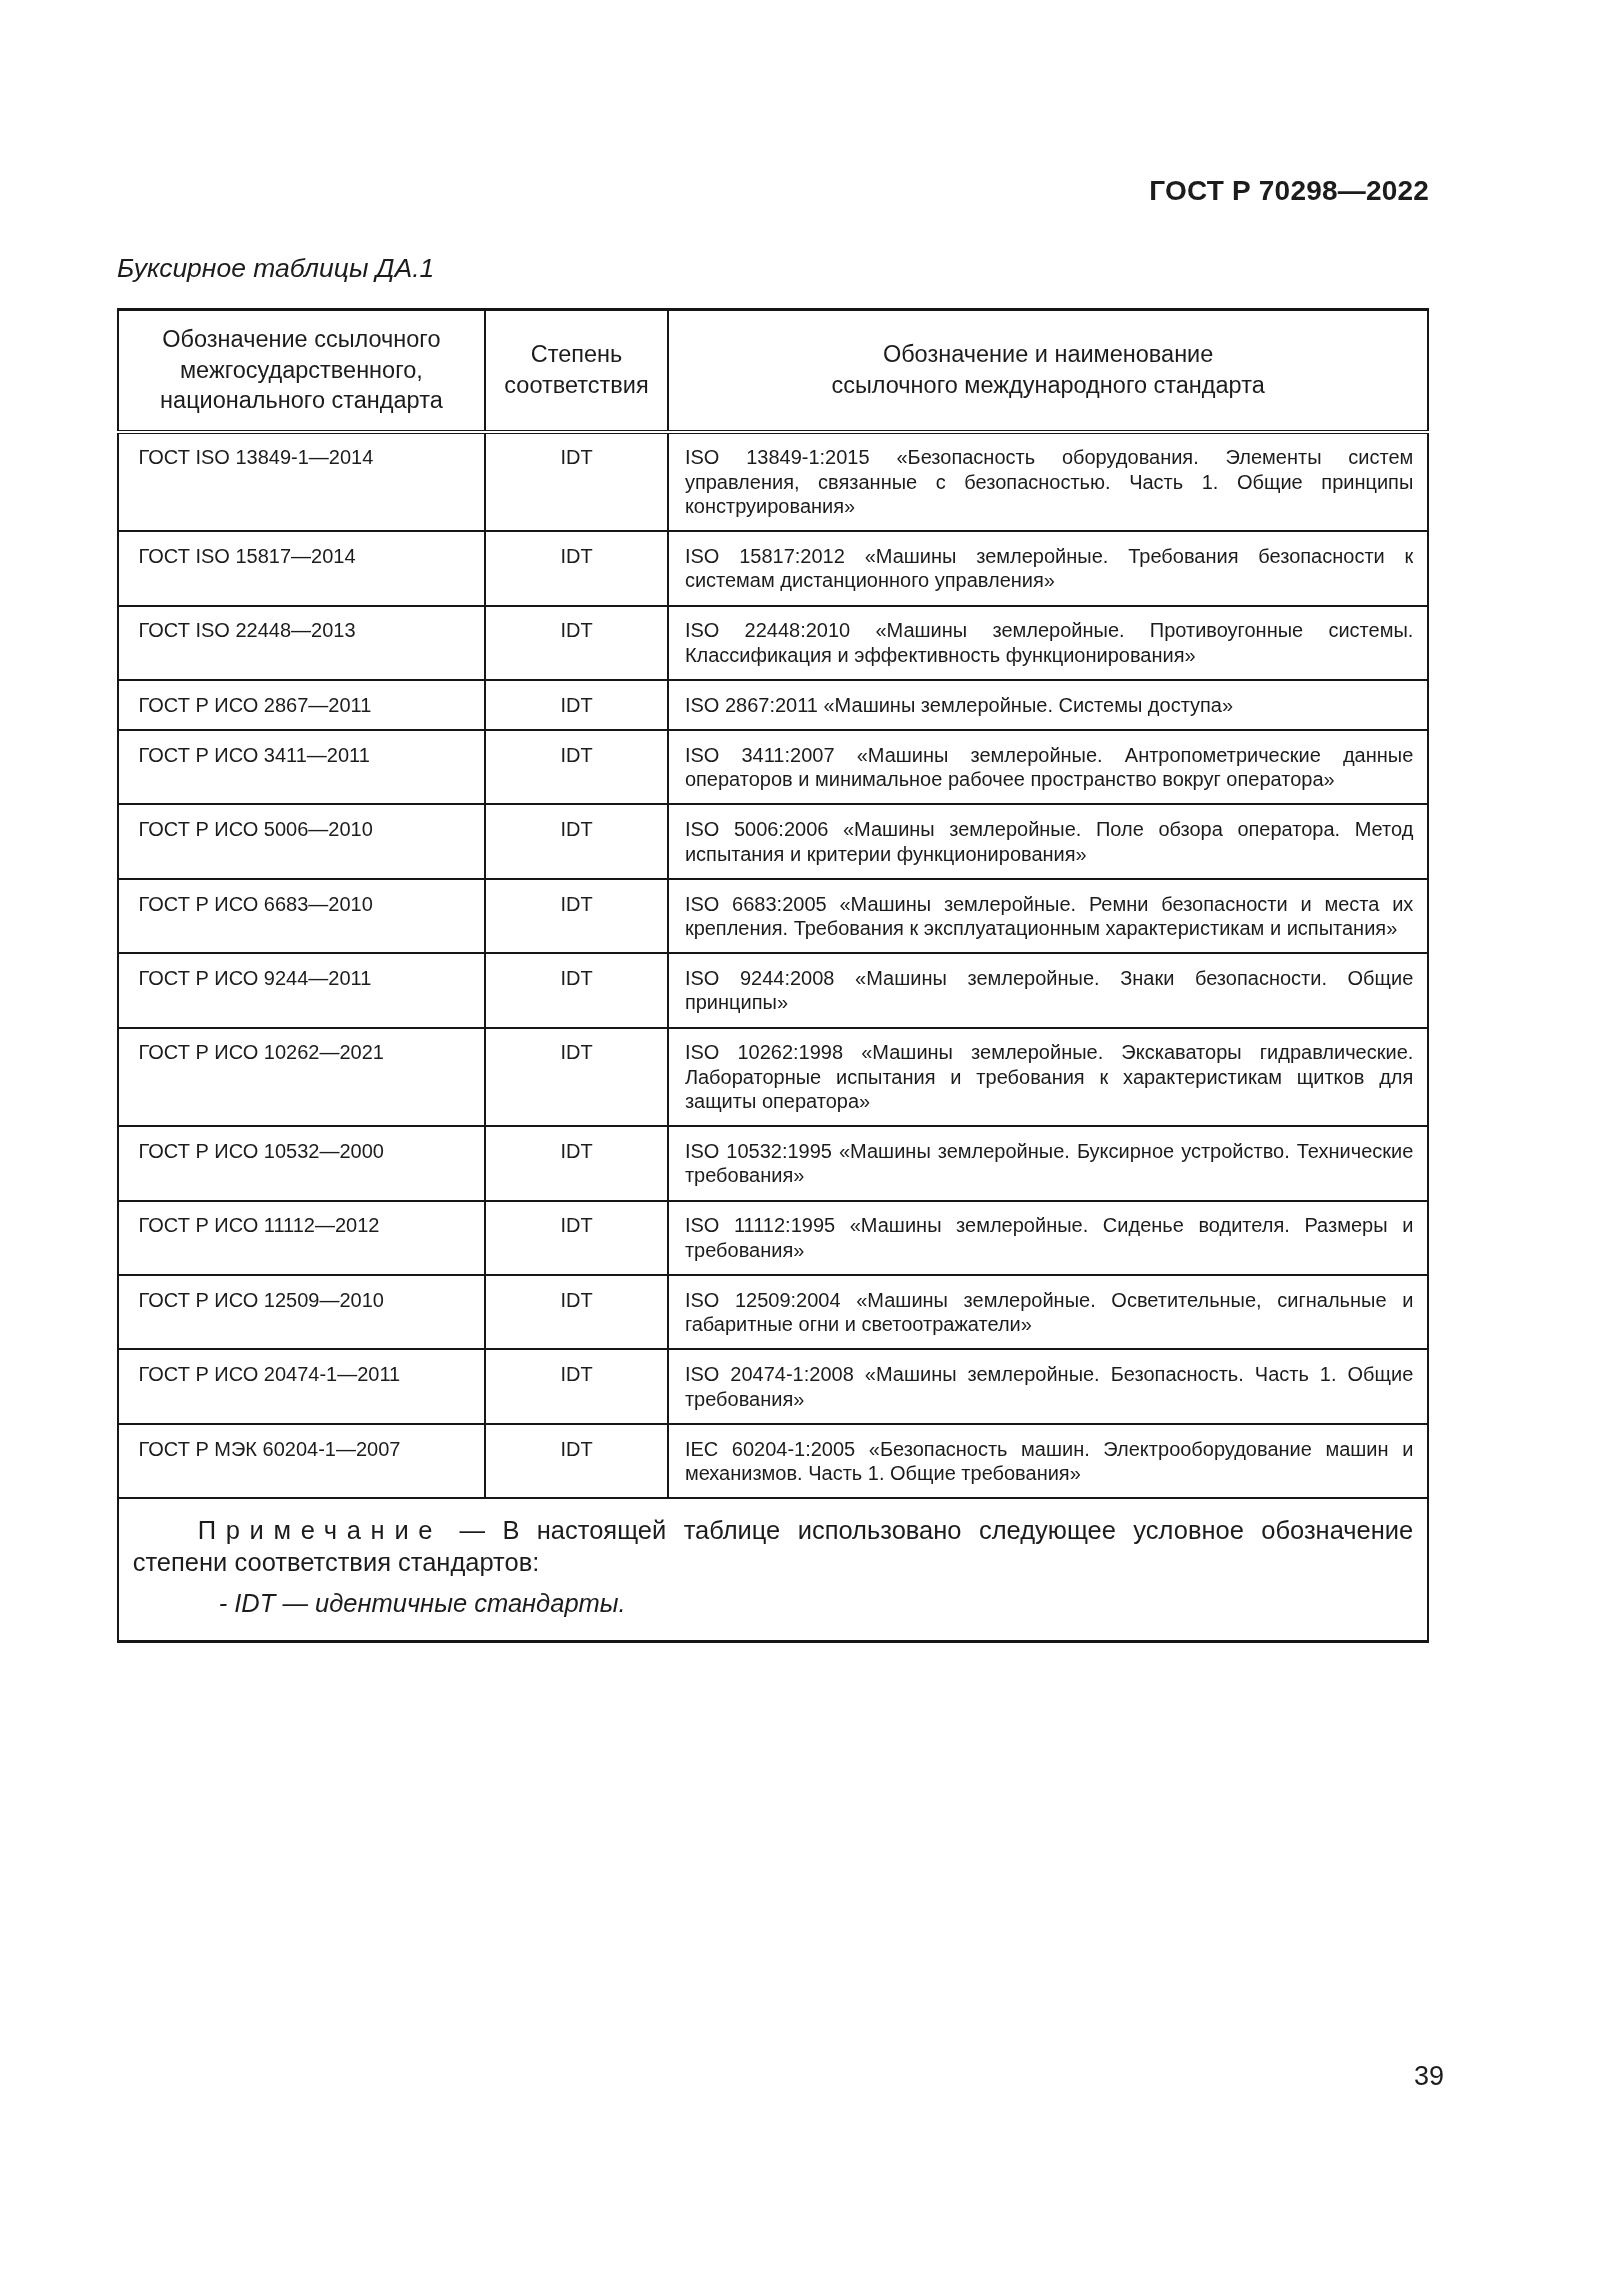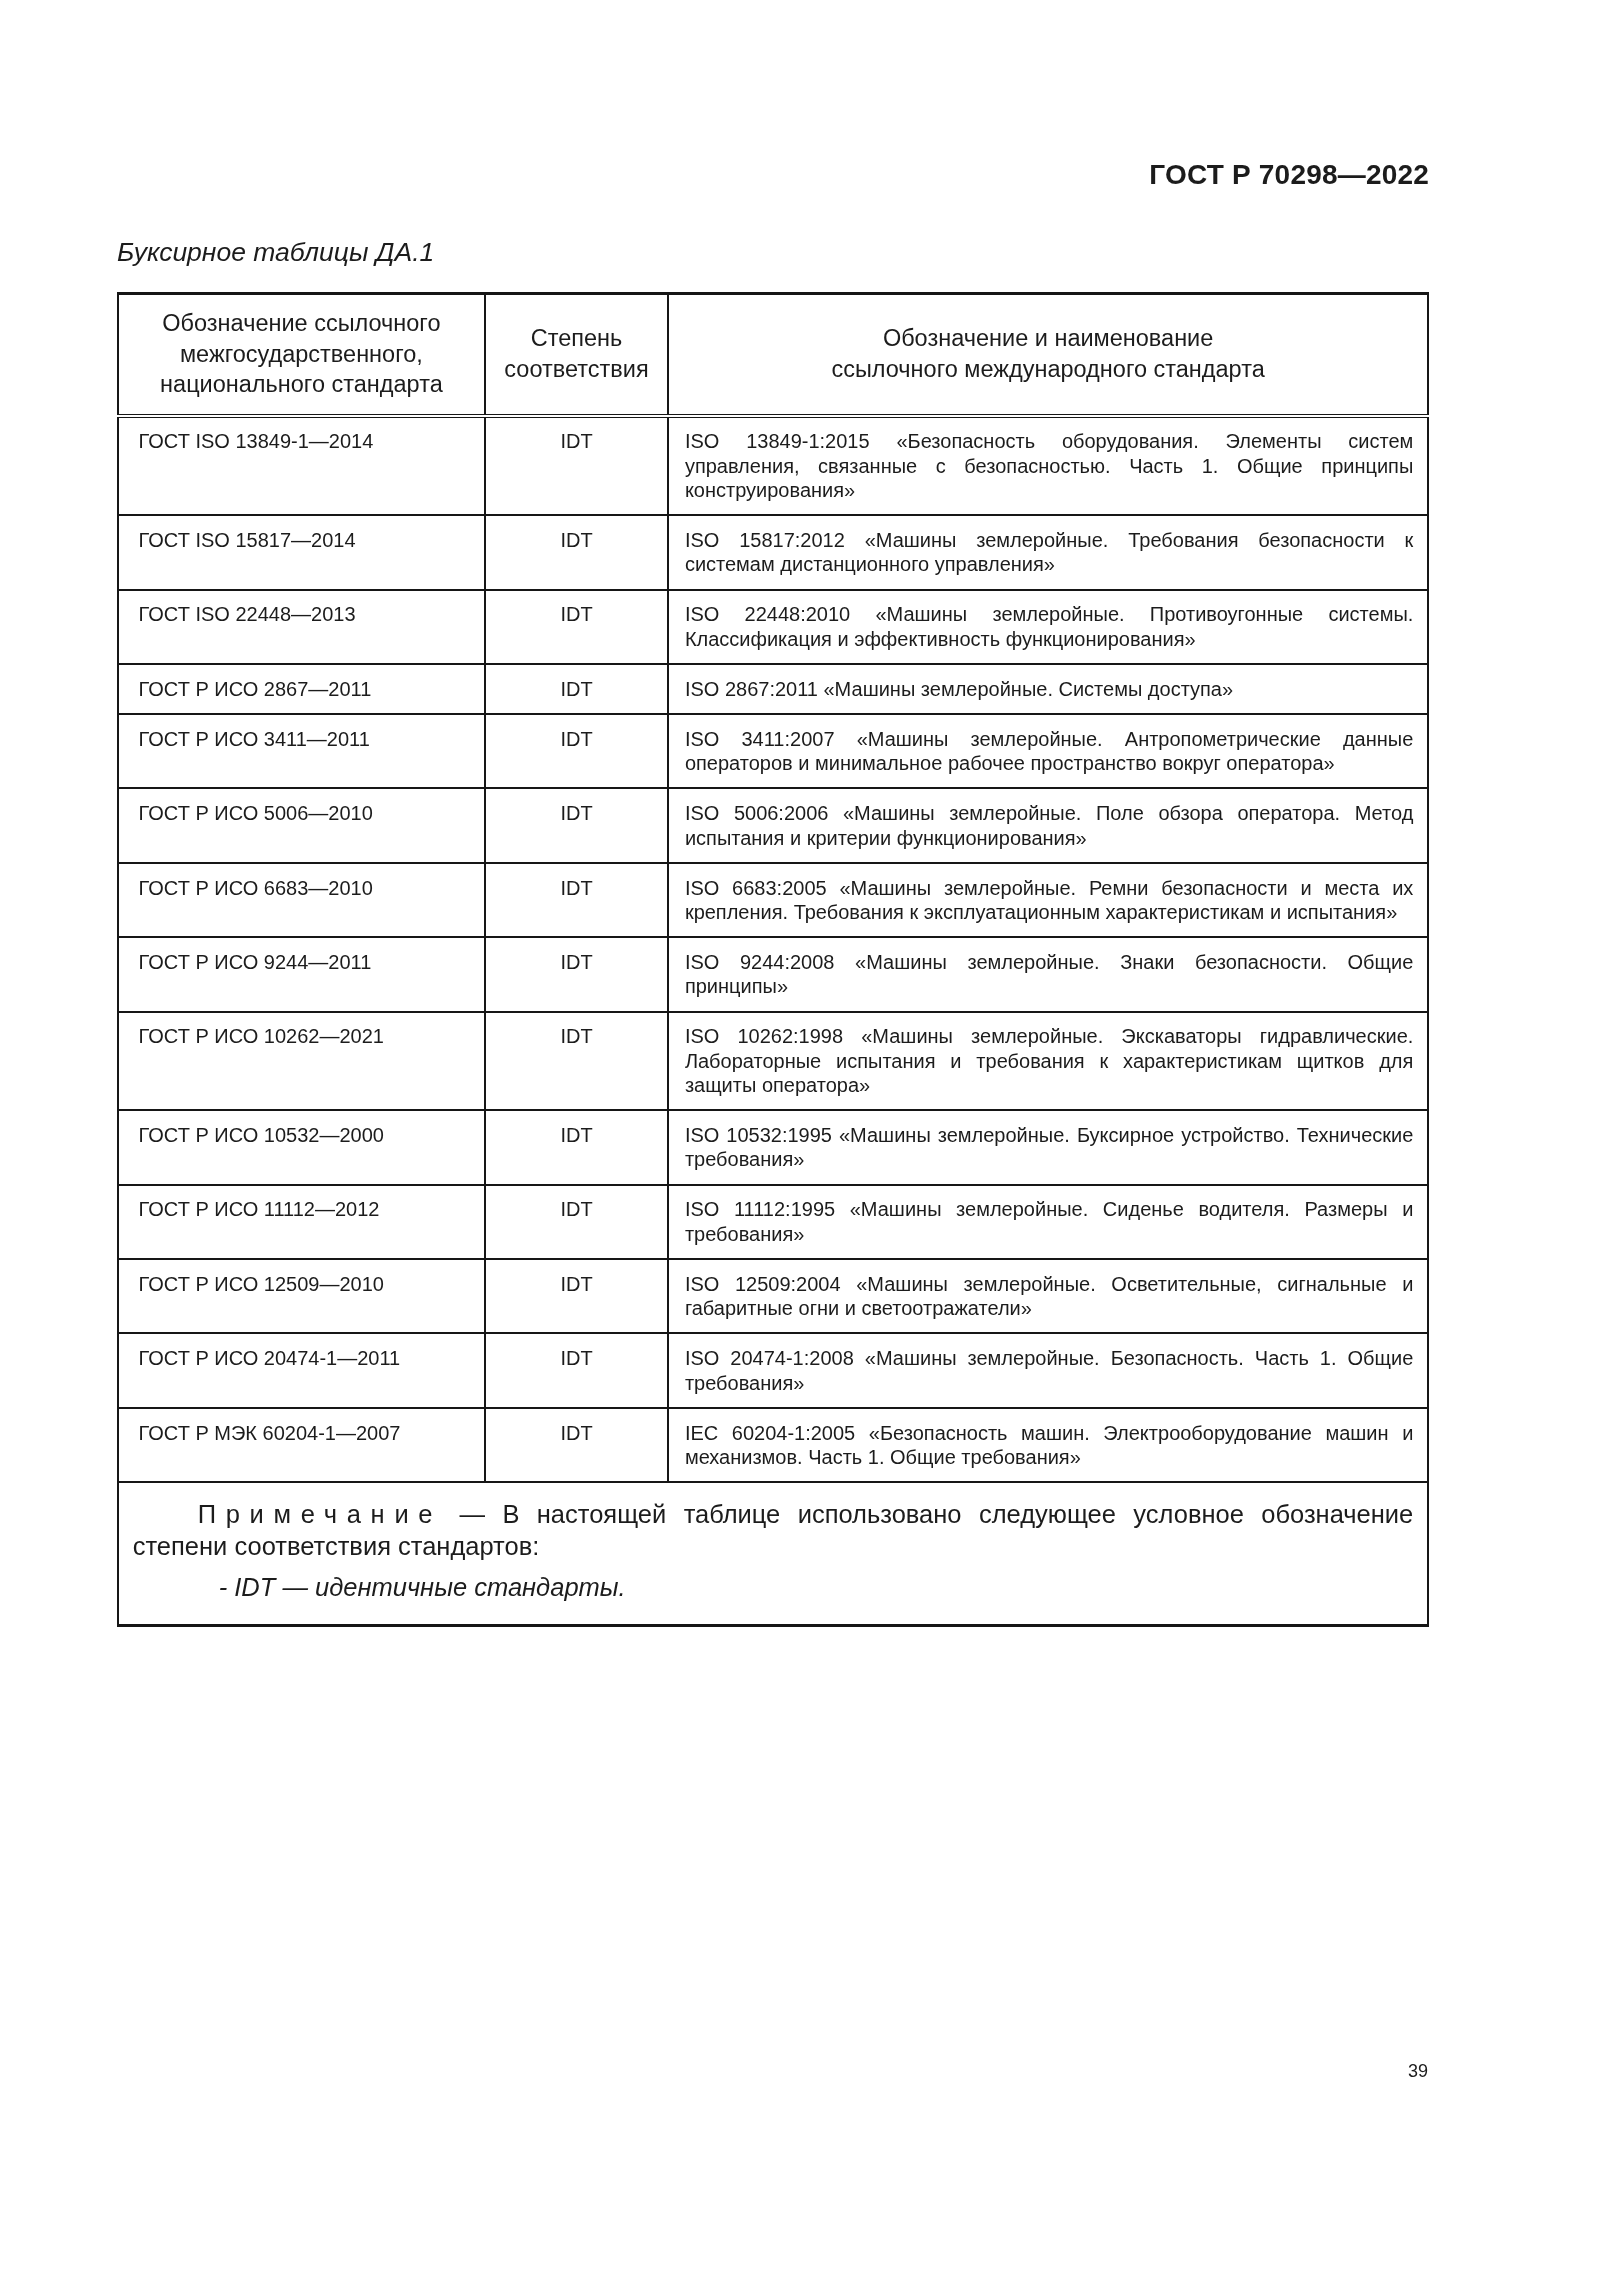--- a/index.html
+++ b/index.html
@@ -13,21 +13,21 @@
     height: 2293px;
     margin: 0 auto;
     background: #ffffff;
     font-family: "Liberation Sans", "DejaVu Sans", sans-serif;
     color: #1c1c1c;
     overflow: hidden;
   }
   .content {
     position: absolute;
     left: 117px;
-    top: 0;
+    top: 16px;
     width: 1312px;
   }
   .doc-code {
     margin-top: 159px;
     text-align: right;
     font-size: 28px;
     font-weight: bold;
     letter-spacing: 0.2px;
   }
   .table-caption {
@@ -103,22 +103,22 @@
     letter-spacing: 0.38em;
   }
   .note-item {
     margin: 9.8px 0 0 0;
     padding-left: 86px;
     font-style: italic;
   }
   .page-number {
     position: absolute;
     top: 2061px;
-    right: 193px;
-    font-size: 18px;
+    right: 177px;
+    font-size: 27px;
   }
 </style>
 </head>
 <body>
 
 <div class="page">
   <div class="content">
 
     <div class="doc-code">ГОСТ Р 70298—2022</div>
 

